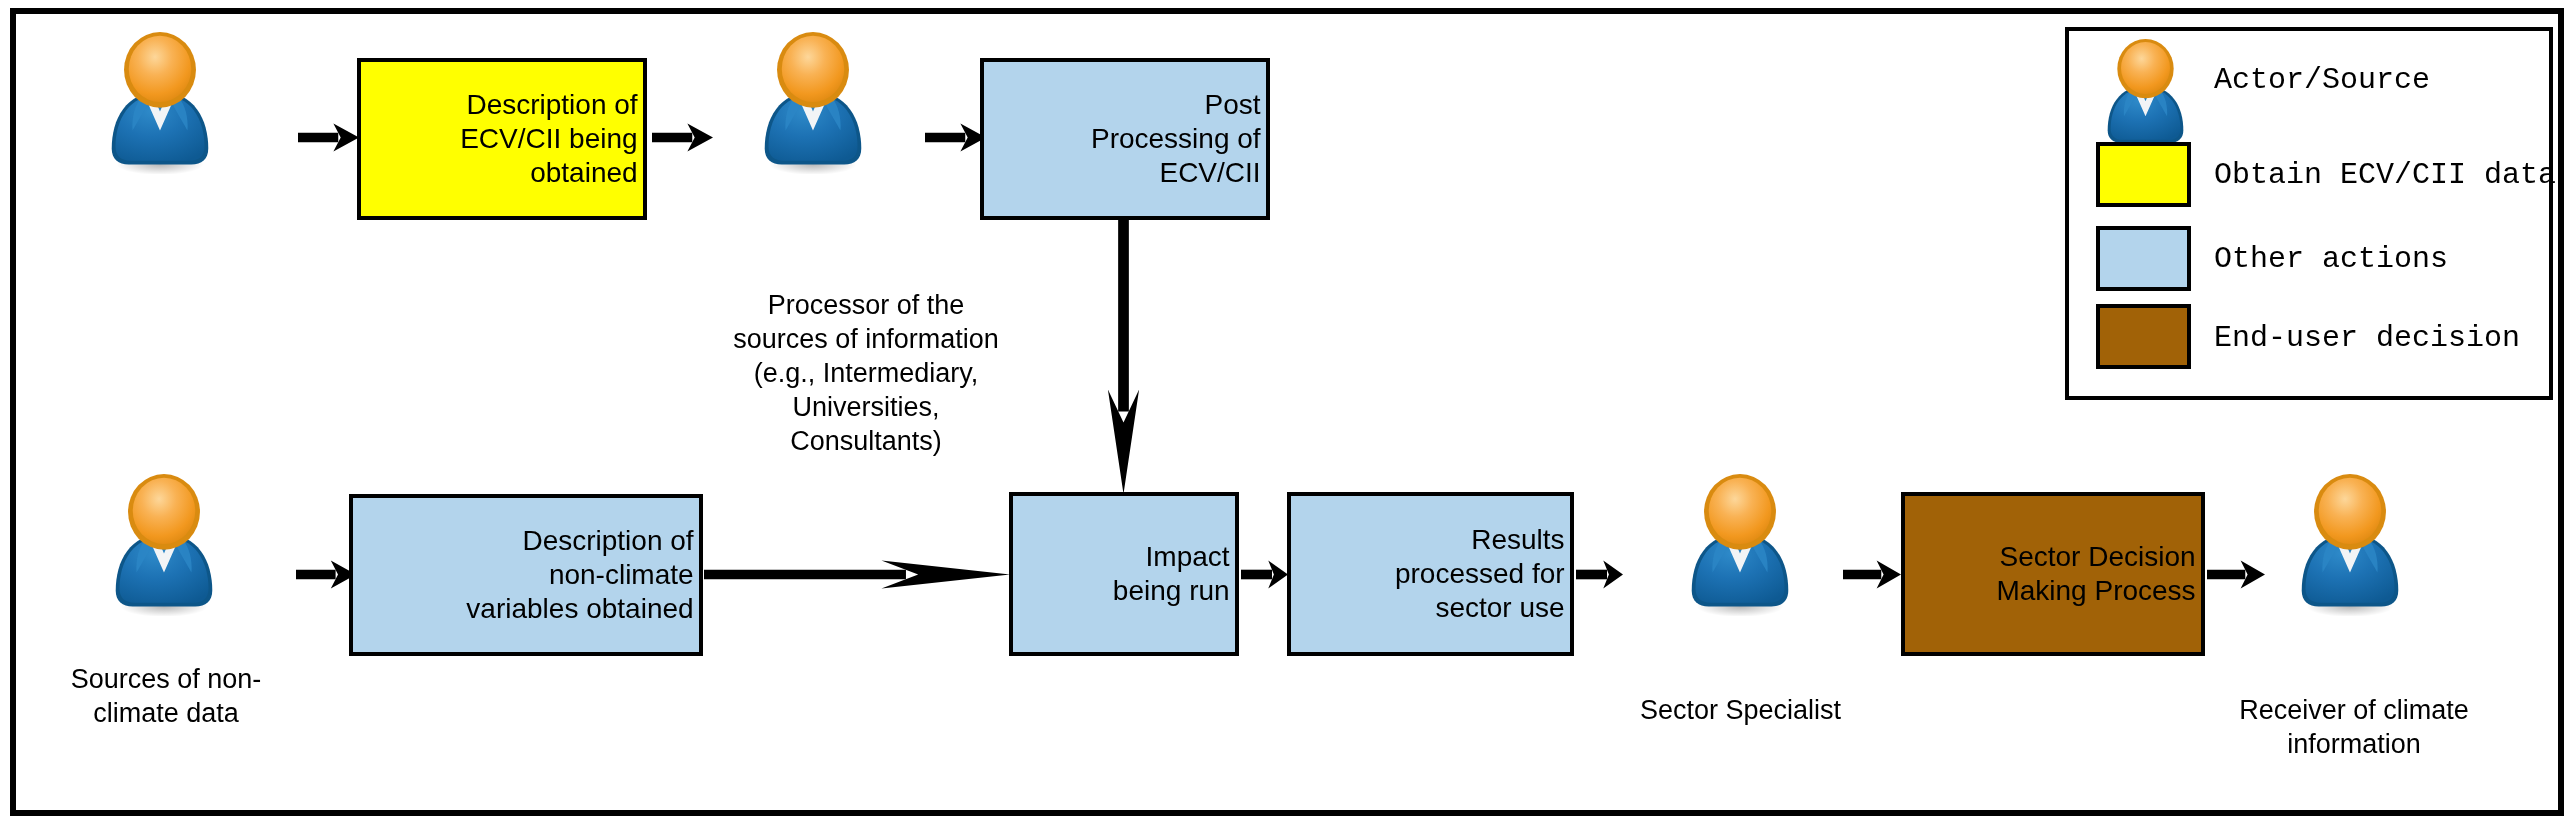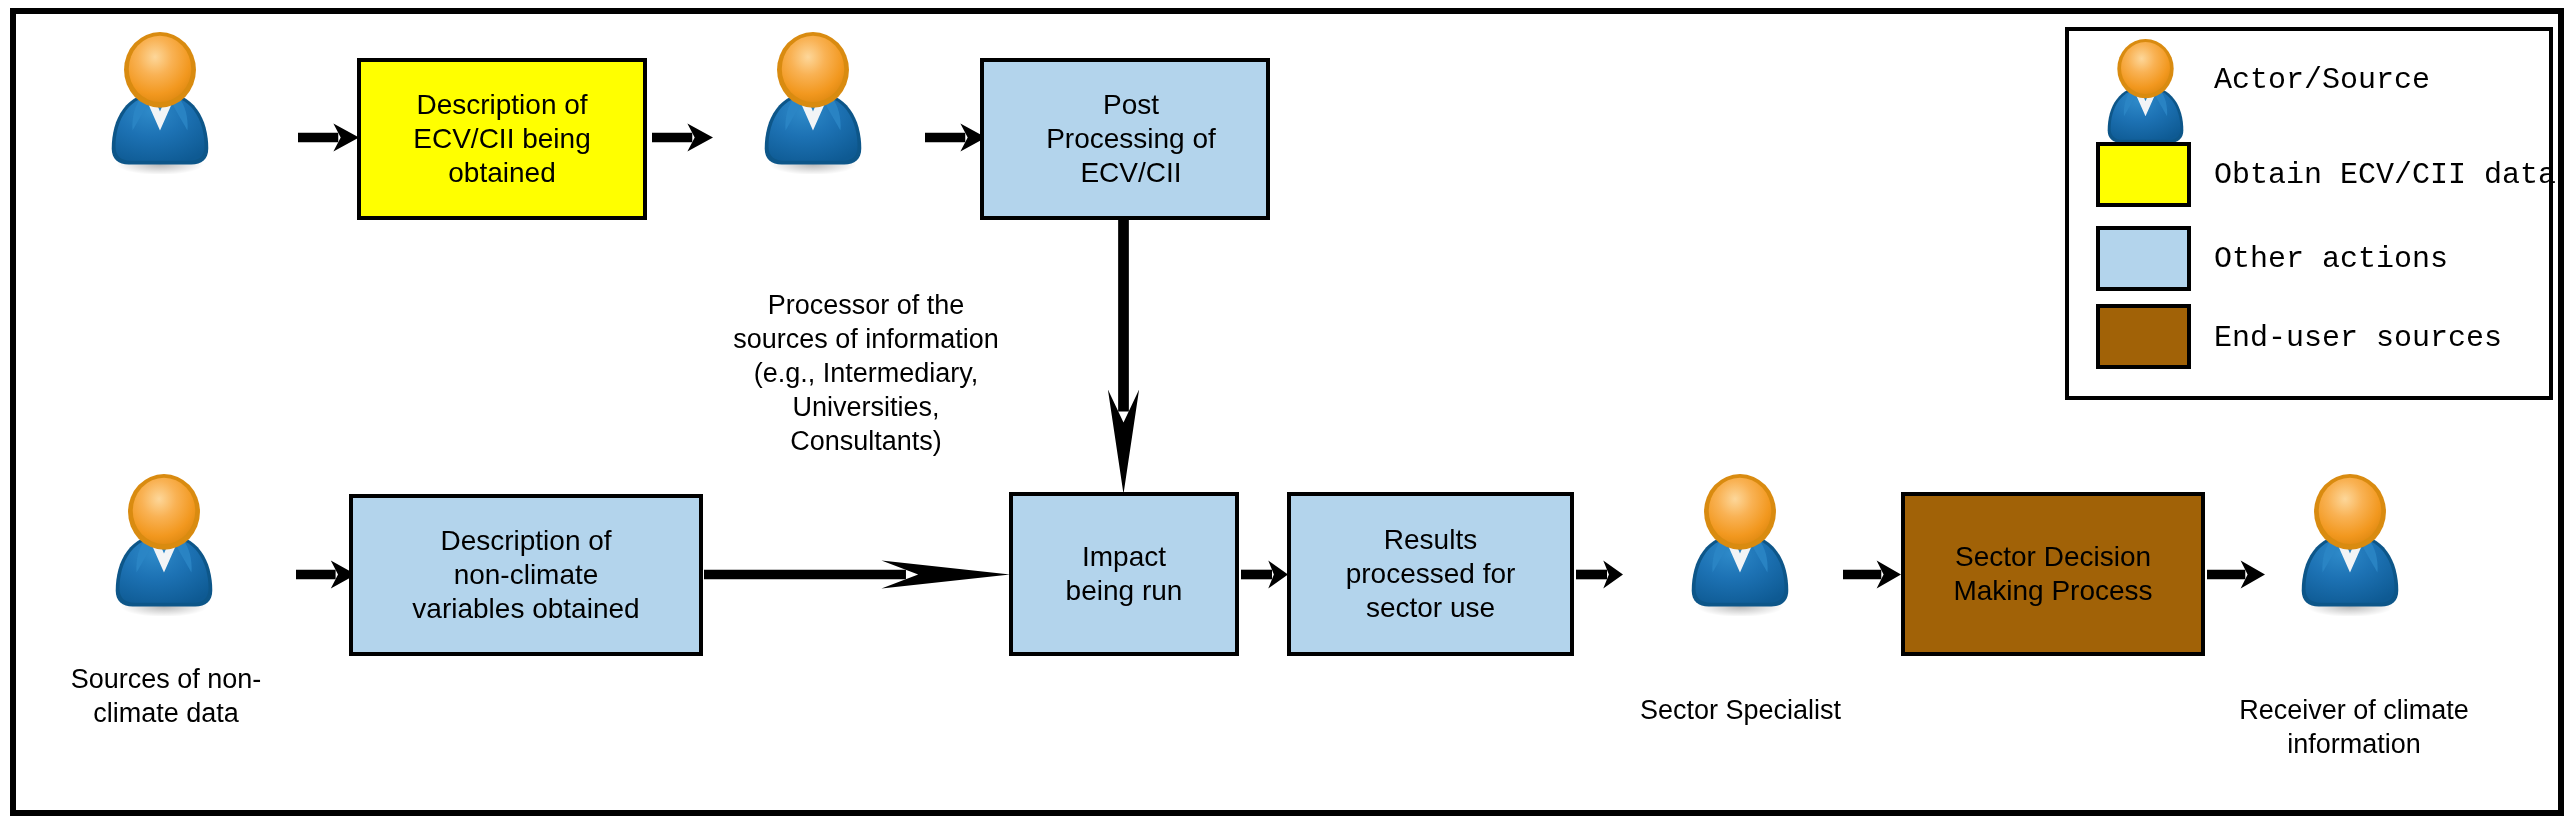--- a/index.html
+++ b/index.html
@@ -29,21 +29,21 @@
     background: #ffffff;
   }
   
   .proc-box {
     position: absolute;
     box-sizing: border-box;
     border: 4px solid #000000;
     display: flex;
     align-items: center;
     justify-content: center;
-    text-align: center;
+    text-align: right;
     line-height: 1.22;
     color: #000000;
     font-family: "Liberation Sans", sans-serif;
   }
   .proc-box .txt { padding: 0 5.4px; width: 100%; }
   .fill-yellow { background: #FFFF00; }
   .fill-blue   { background: #B3D4EC; }
   .fill-orange { background: #a16207; }
 
   
@@ -287,17 +287,17 @@
     </div>
     <div class="legend-label" style="top:32px; font-size:30px;">Actor/Source</div>
 
     <div class="legend-swatch fill-yellow" style="top:111px;"></div>
     <div class="legend-label" style="top:127px; font-size:30px;">Obtain ECV/CII data</div>
 
     <div class="legend-swatch fill-blue" style="top:195px;"></div>
     <div class="legend-label" style="top:211px; font-size:30px;">Other actions</div>
 
     <div class="legend-swatch fill-orange" style="top:273px;"></div>
-    <div class="legend-label" style="top:290px; font-size:30px;">End-user sources</div>
+    <div class="legend-label" style="top:290px; font-size:30px;">End-user decision</div>
   </div>
 
 </div>
 
 
 </body></html>

